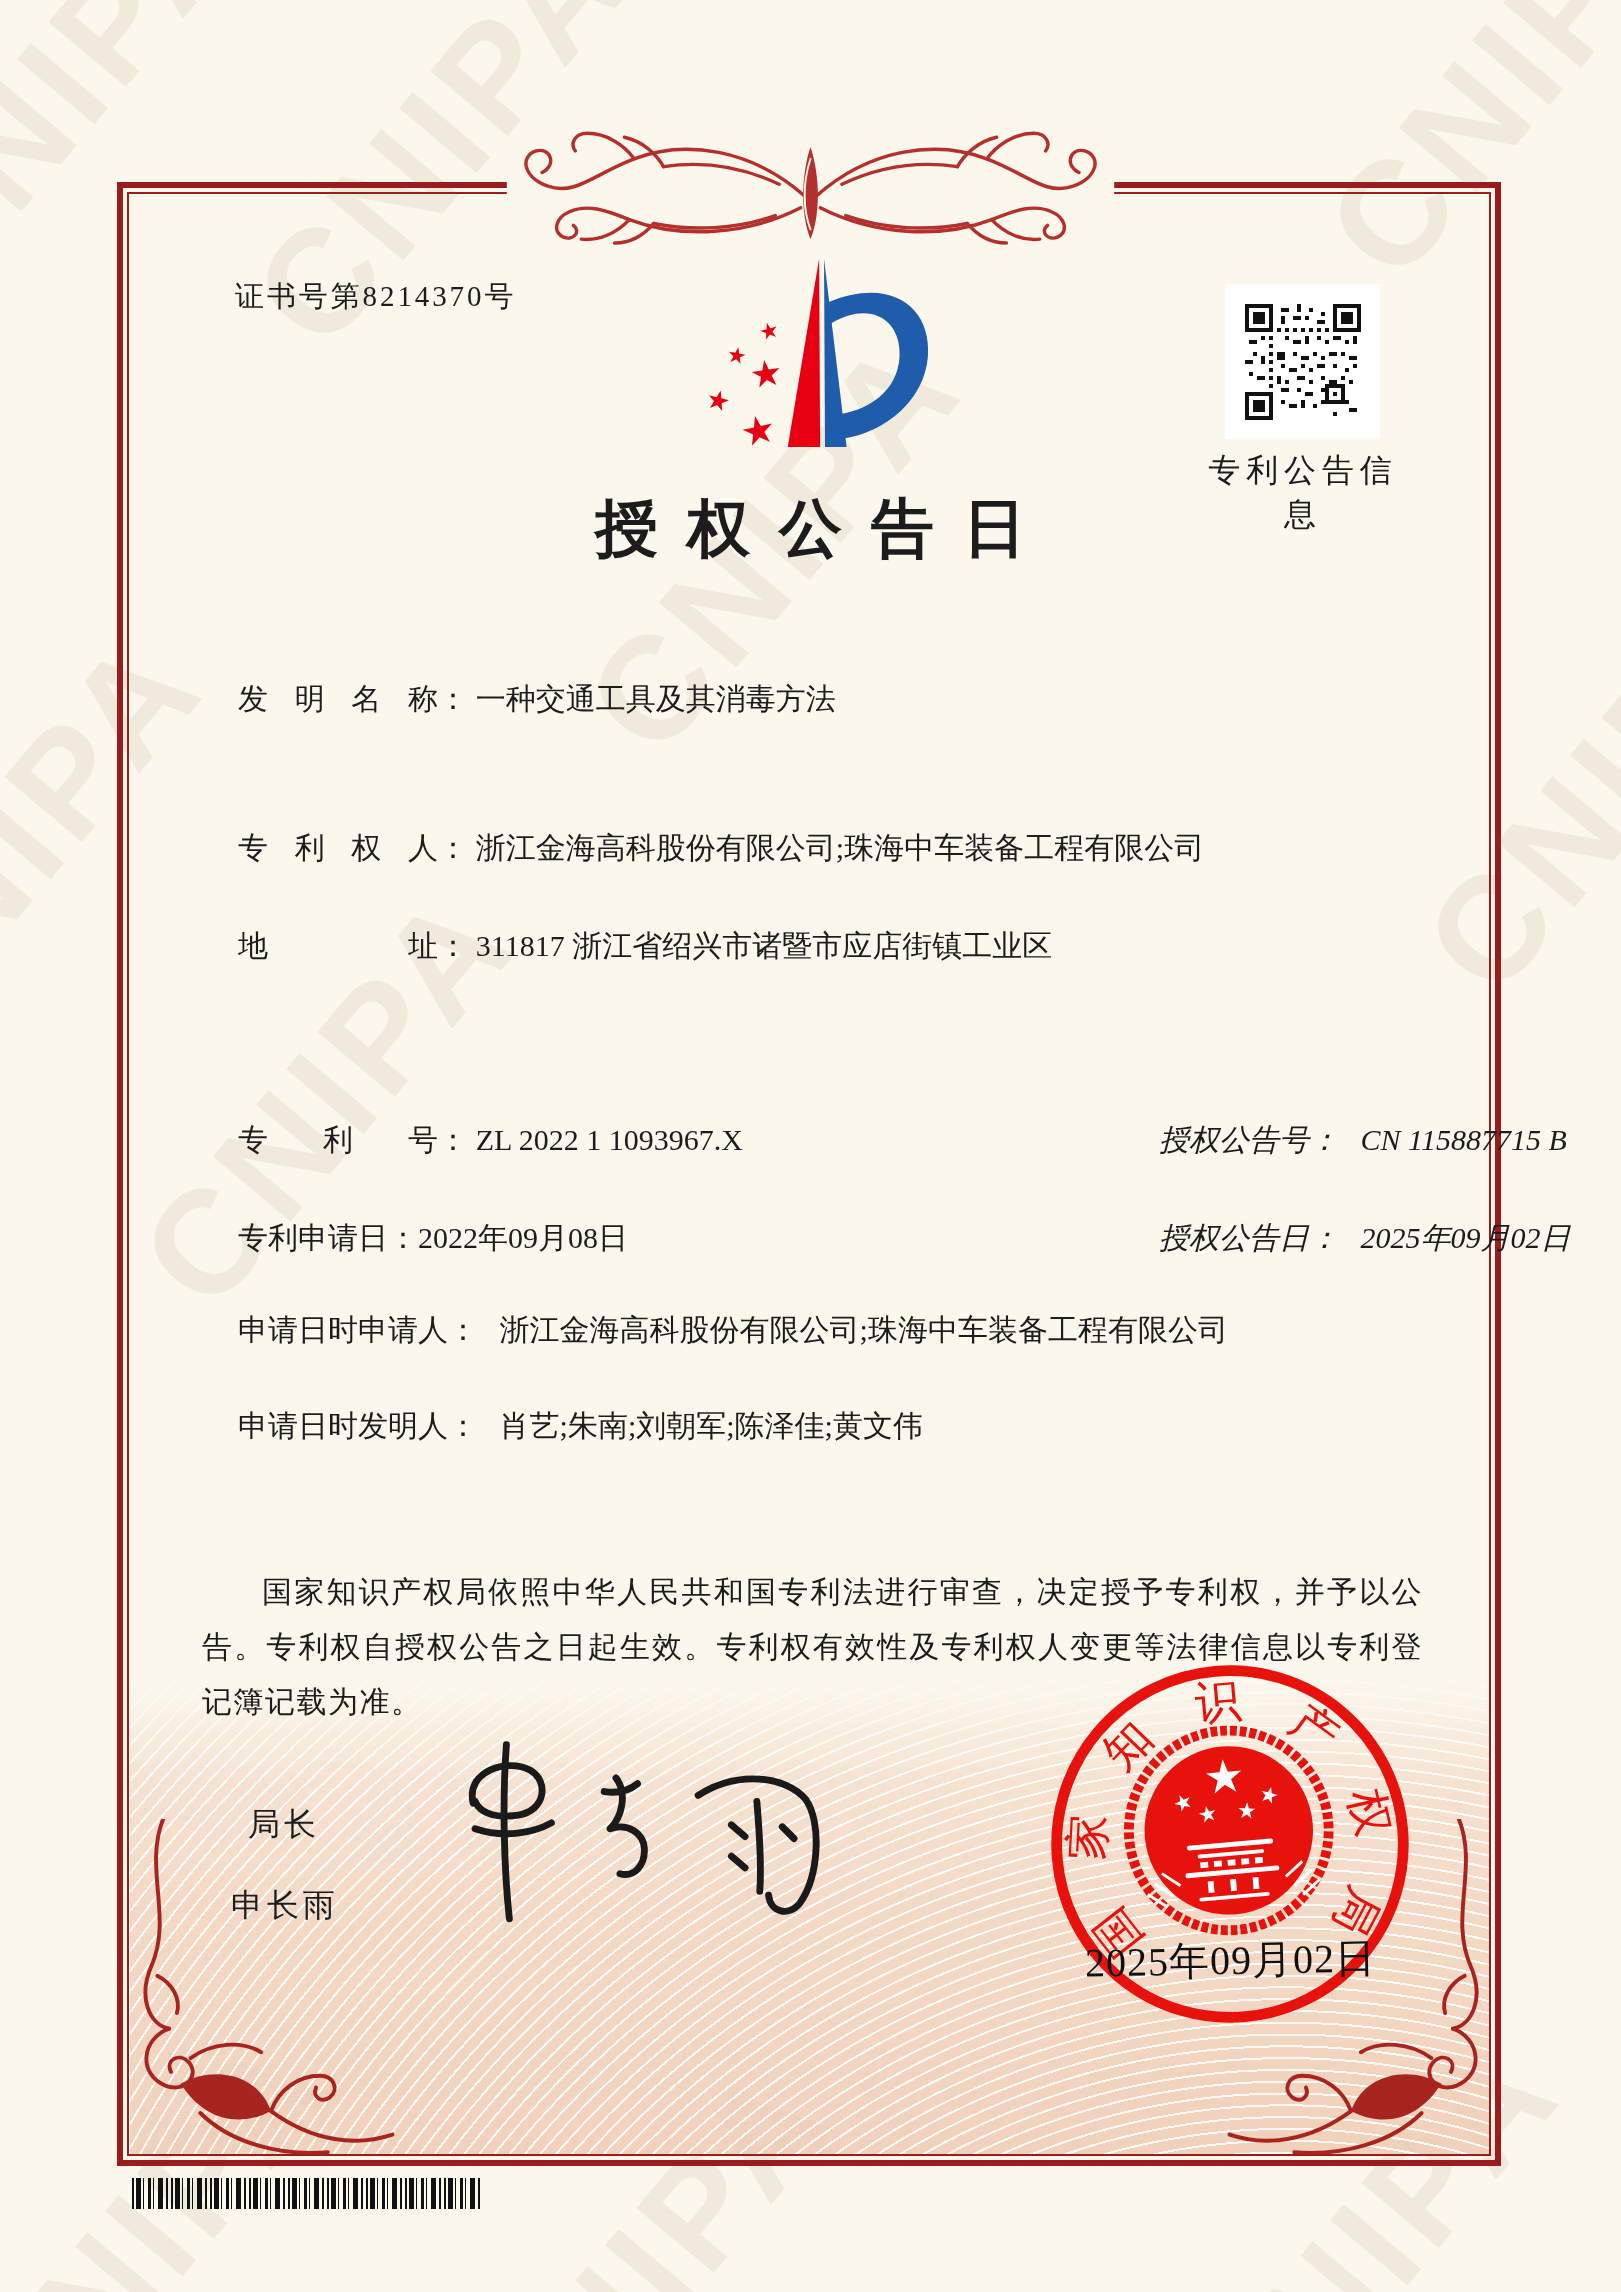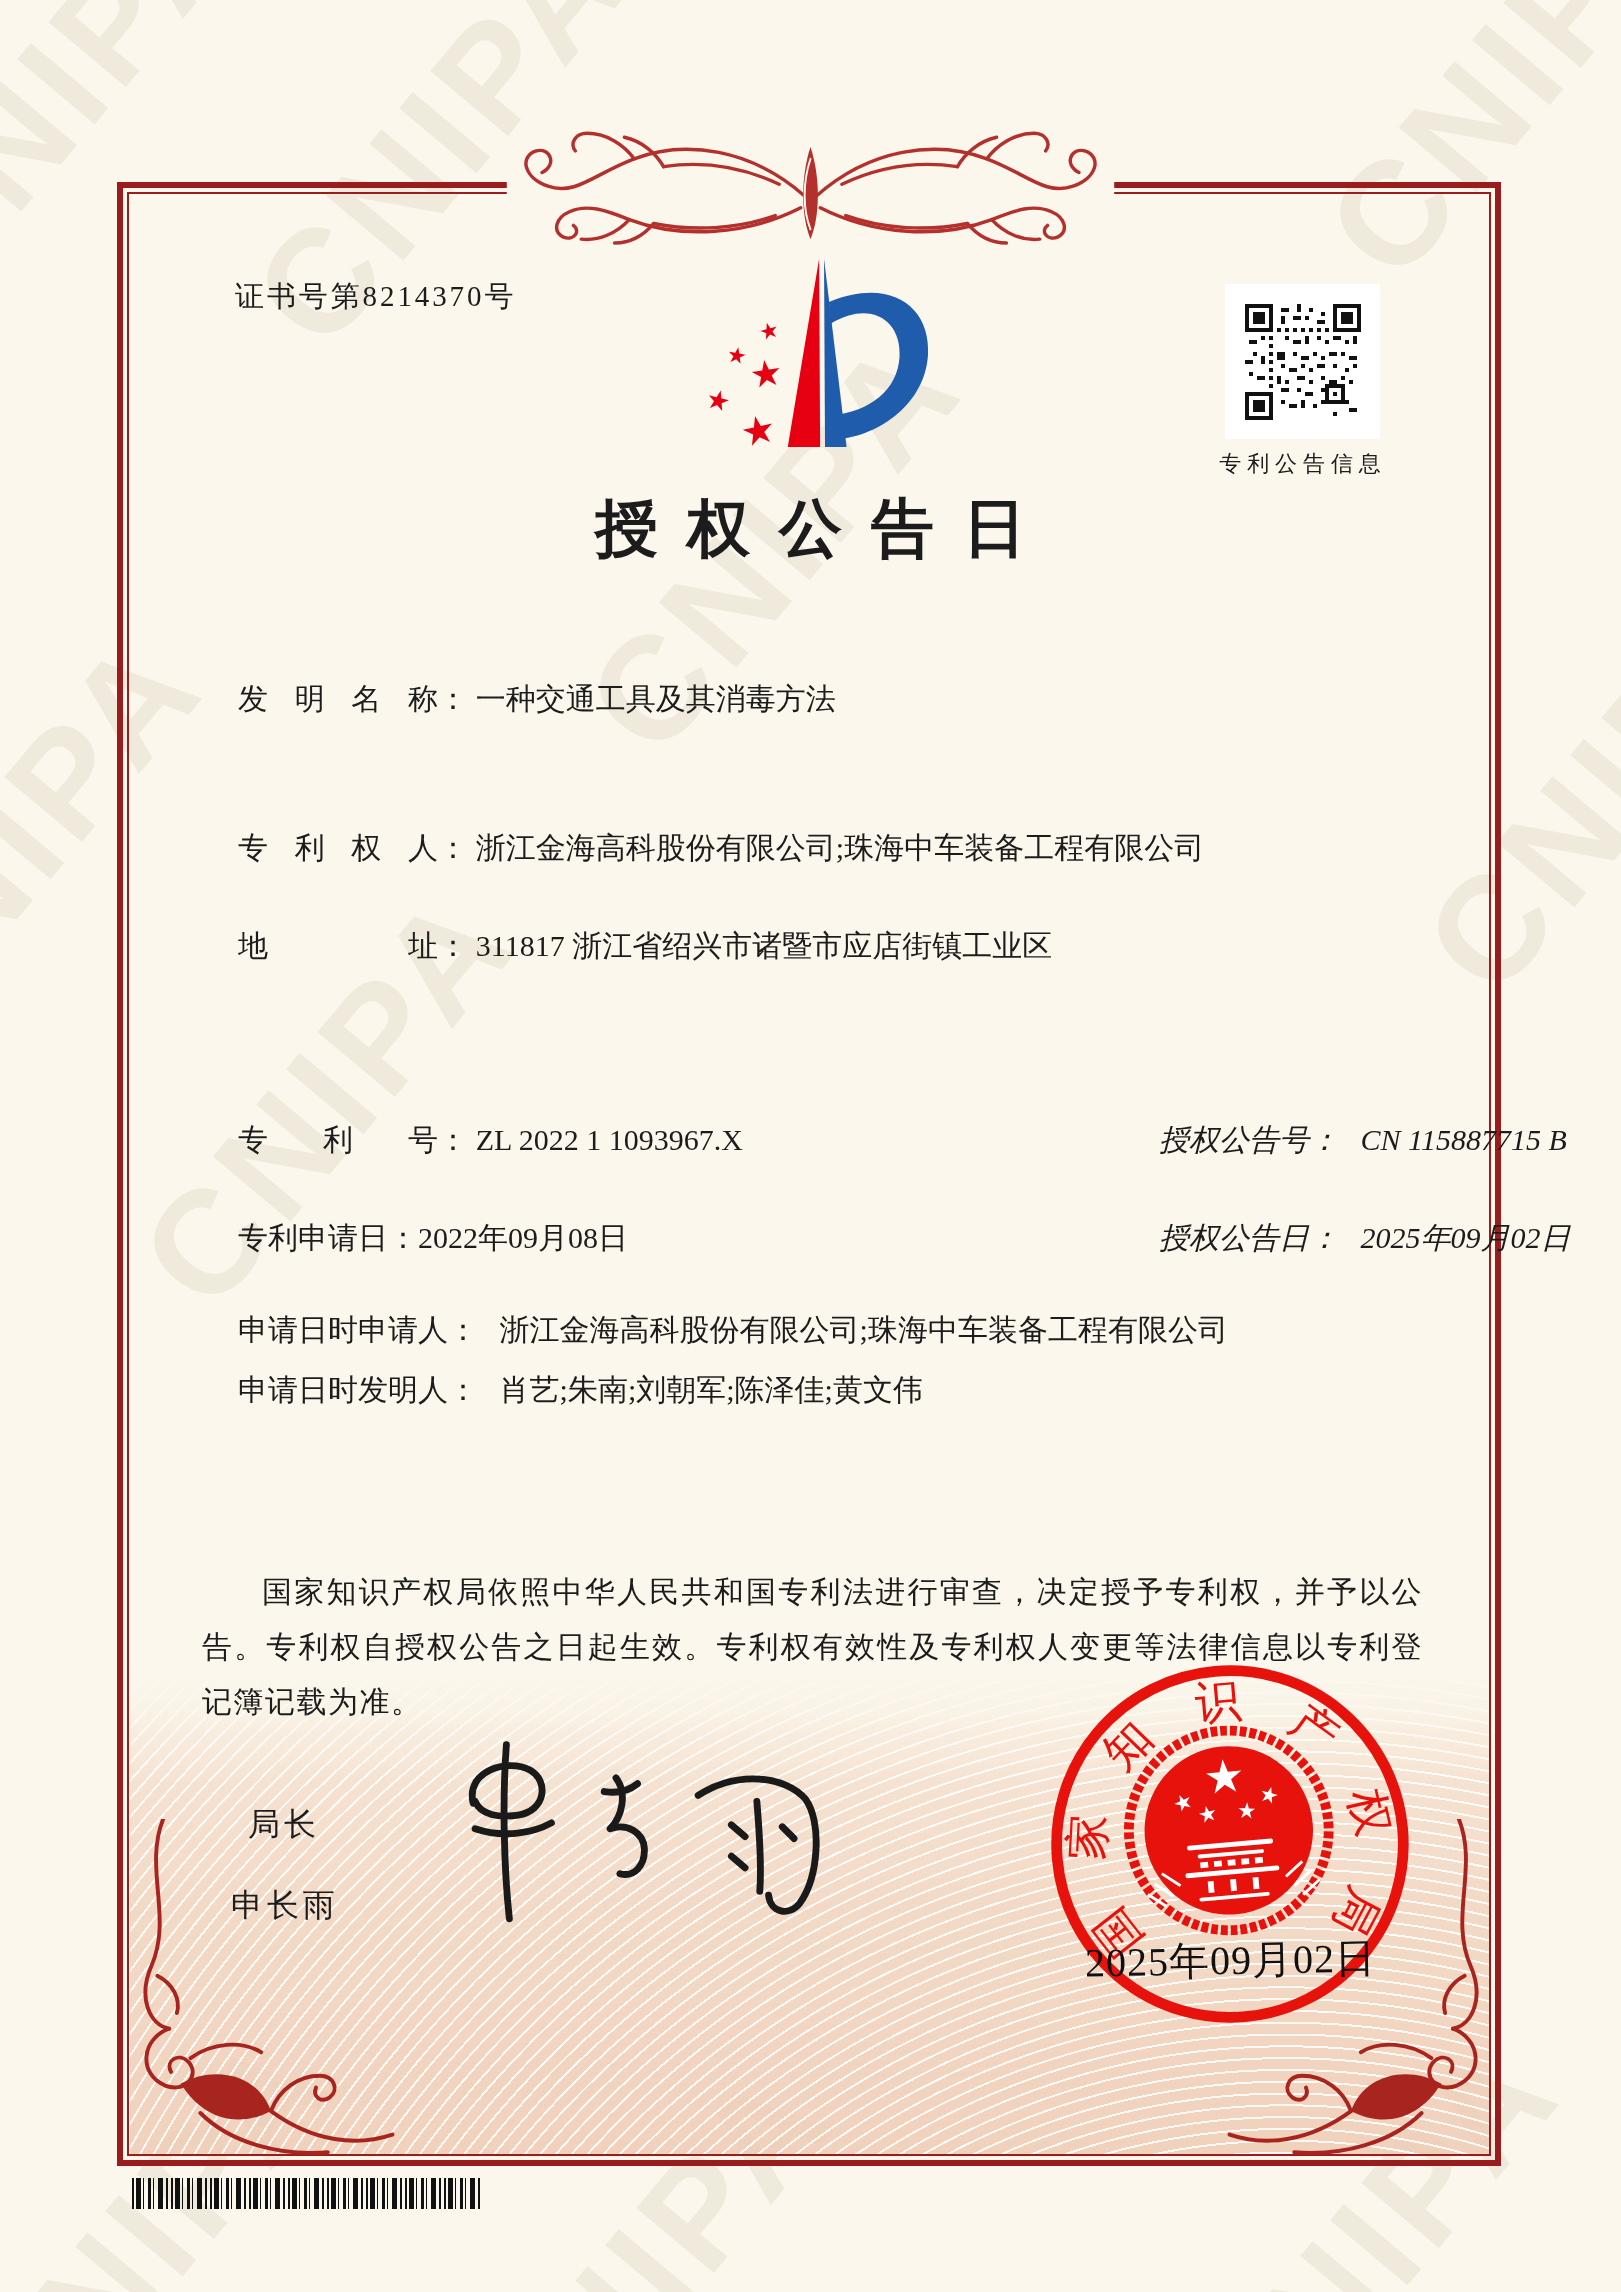--- a/index.html
+++ b/index.html
@@ -42,21 +42,21 @@
   .corner-ornament.right{left:1206px; transform:scaleX(-1);}
   
   .cert-no{position:absolute; left:235px; top:277px; font-size:29px; letter-spacing:2.9px; z-index:3;}
   .logo{position:absolute; left:674px; top:247px; z-index:3;}
   .qr-box{
     position:absolute; left:1225px; top:284px; width:155px; height:155px;
     background:#ffffff; display:flex; align-items:center; justify-content:center; z-index:3;
   }
   .qr-label{
     position:absolute; left:1194px; top:449px; width:218px; text-align:center;
-    font-size:22px; letter-spacing:5.9px; z-index:3;
+    font-size:32px; letter-spacing:5.9px; z-index:3;
   }
   .doc-title{
     position:absolute; left:0; top:486px; width:100%; text-align:center;
     font-size:63px; font-weight:600; letter-spacing:29px; text-indent:29px; z-index:3;
   }
   
   .row{position:absolute; left:238px; font-size:30px; z-index:3; white-space:nowrap;}
   .jlabel{
     display:inline-block; width:200px; vertical-align:bottom;
     text-align:justify; text-align-last:justify;
@@ -303,21 +303,21 @@
     <span>专利申请日</span><span>：</span><span>2022年09月08日</span>
     <span class="col2">
       <span>授权公告日</span><span>：</span><span class="gapval">2025年09月02日</span>
     </span>
   </div>
 
   <div class="row" style="top:1310px">
     <span>申请日时申请人</span><span>：</span><span class="gapval">浙江金海高科股份有限公司;珠海中车装备工程有限公司</span>
   </div>
 
-  <div class="row" style="top:1370px">
+  <div class="row" style="top:1406px">
     <span>申请日时发明人</span><span>：</span><span class="gapval">肖艺;朱南;刘朝军;陈泽佳;黄文伟</span>
   </div>
 
   <div class="body-par">
     <span>国家知识产权局依照中华人民共和国专利法进行审查，决定授予专利权，并予以公告。</span><span>专利权自授权公告之日起生效。专利权有效性及专利权人变更等法律信息以专利登记簿记载为准。</span>
   </div>
 
   <div class="sig-title">局长</div>
   <div class="sig-name">申长雨</div>
   <svg class="sig-script" width="451" height="225" viewBox="0 0 460 230">

